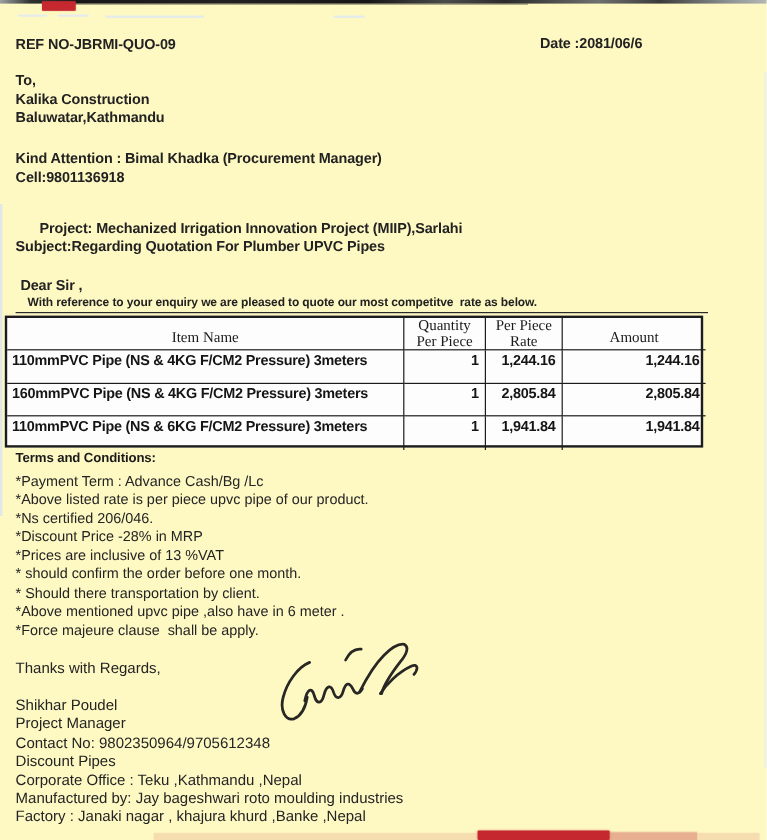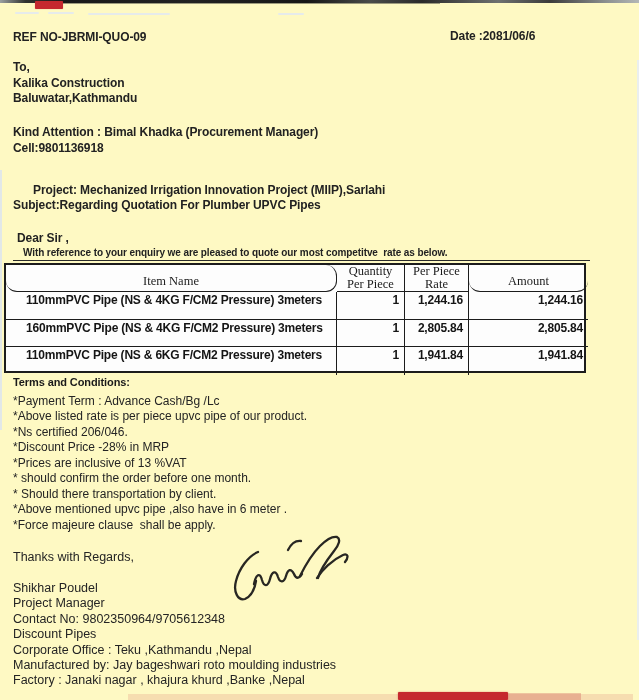--- a/index.html
+++ b/index.html
@@ -62,26 +62,26 @@
   }
   .cell.last-col{border-right:none;}
   .cell.last-row{border-bottom:none;}
   .hcell{
     font-family:"Liberation Serif", serif;
     font-size:12.5px;color:#1b1b1b;
     align-items:center;justify-content:center;
     text-align:center;line-height:13px;
     flex-direction:column;
   }
-  .hcell.bottom{justify-content:flex-end;padding-bottom:3px;border-radius:11px;}
+  .hcell.bottom{justify-content:flex-end;padding-bottom:3px;}
   .dcell{
     font-size:12px;font-weight:700;letter-spacing:-0.2px;color:#151515;
     align-items:flex-start;
   }
-  .dcell.item{padding:1px 2px 0 20px;}
+  .dcell.item{padding:1px 2px 0 4px;}
   .dcell.num{justify-content:flex-end;padding:1px 5px 0 0;}
 
   
   .terms{left:13px;top:375px;font-size:12px;color:#242424;line-height:15.5px;}
   .terms-h{font-size:11px;font-weight:700;color:#1a1a1a;margin-bottom:3px;letter-spacing:-0.1px;}
 
   
   .closing{left:13px;top:550px;font-size:12.5px;color:#242424;}
   .signer{left:13px;top:581px;font-size:12.5px;color:#242424;line-height:15.4px;}
   .sig-svg{left:212px;top:524px;}

